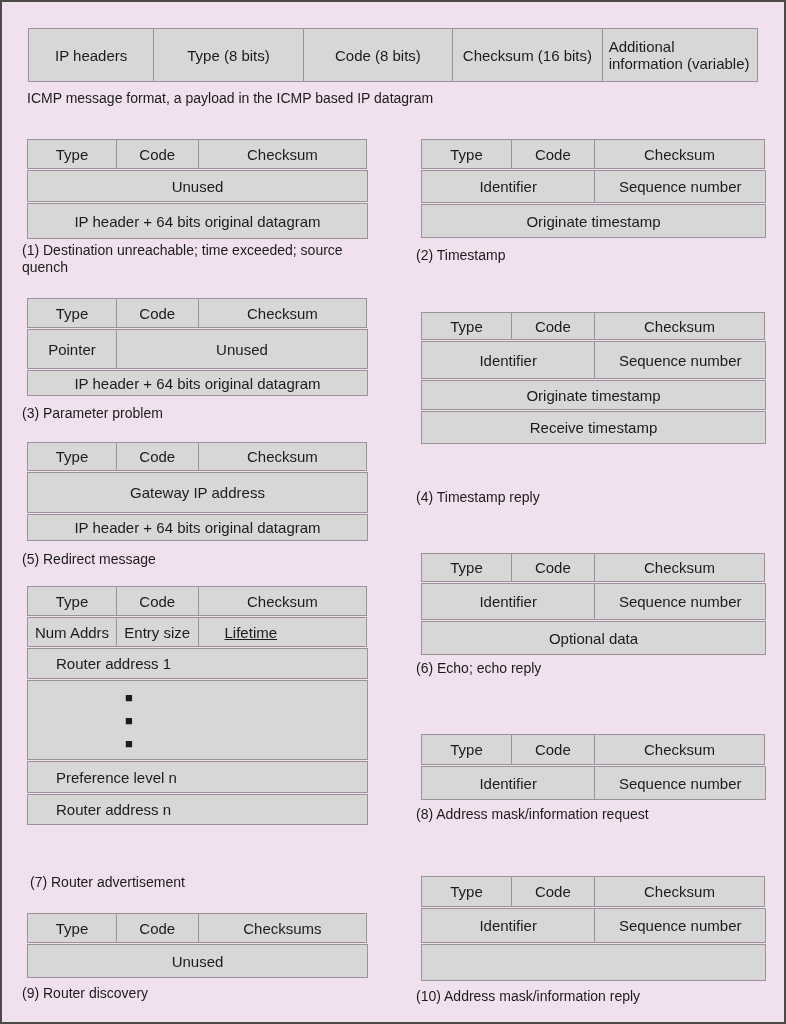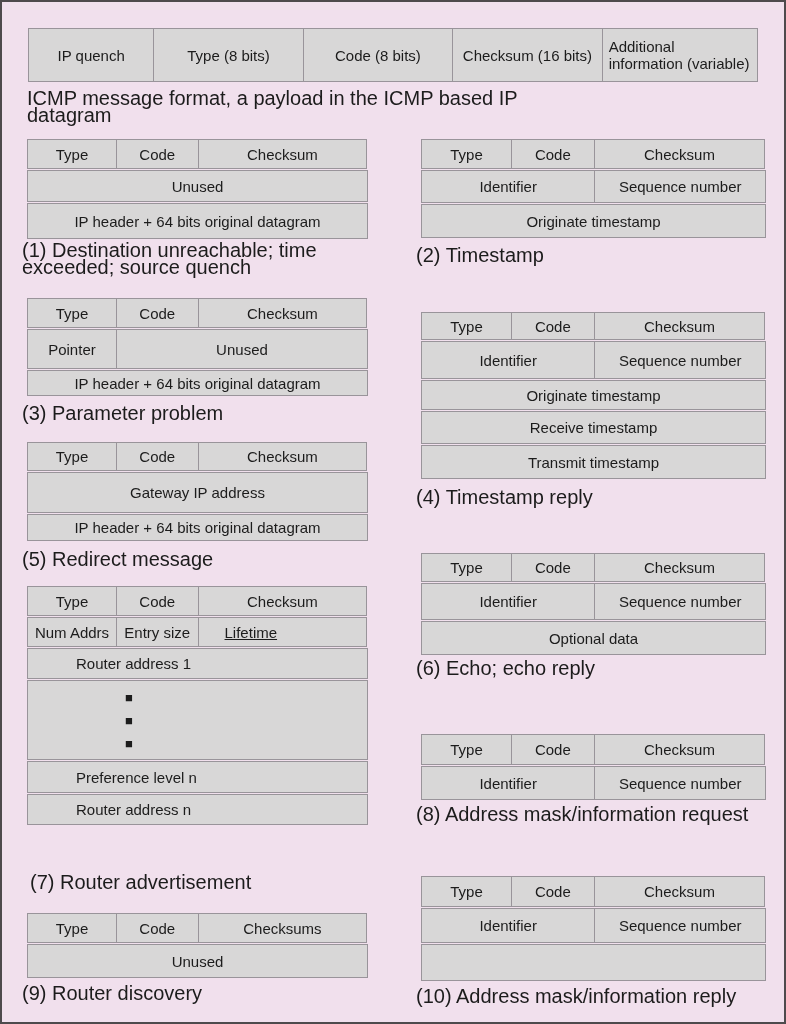--- a/index.html
+++ b/index.html
@@ -23,36 +23,36 @@
     font-size:15px; line-height:17px; text-align:center;
   }
   .cell + .cell { margin-left:-1px; }
   
   .c1 { width:26.4%; } .c2 { width:24.2%; } .c3 { width:49.8%; }
   
   .cid { width:50.6%; } .cseq { width:49.8%;text-align:right; }
   
   .cp { width:26.4%; } .cu { width:74.0%; }
   .cfull { width:100%; }
-  .indent { justify-content:flex-start; text-align:right; padding-left:48px; }
+  .indent { justify-content:flex-start; text-align:right; padding-left:28px; }
   .indent-sm { justify-content:flex-start; text-align:left; padding-left:26px;text-decoration:underline; }
   .top-table .cell { height:100%; padding:0 6px; }
   .tc1 { width:17.2%; } .tc2 { width:20.5%; } .tc3 { width:20.5%; } .tc4 { width:20.5%; }
   .tc5 { width:21.3%; justify-content:flex-start; text-align:left; padding-left:13px; padding-right:10px; }
   .dots-cell { flex-direction:column; justify-content:center; align-items:flex-start; padding-left:97px; }
   .dot { font-size:13px; line-height:23px; font-weight:bold; color:#1c1c1c; }
-  .cap { position:absolute; font-size:20px; line-height:17px; }
+  .cap { position:absolute; font-size:14px; line-height:17px; }
 </style>
 </head>
 <body>
 
 <div class="page">
 
   <div class="top-table" style="left:26px;top:26px;width:734px;height:54px">
-    <div class="cell tc1">IP quench</div>
+    <div class="cell tc1">IP headers</div>
     <div class="cell tc2">Type (8 bits)</div>
     <div class="cell tc3">Code (8 bits)</div>
     <div class="cell tc4">Checksum (16 bits)</div>
     <div class="cell tc5">Additional information (variable)</div>
   </div>
   <div class="cap" style="left:25px;top:88px;width:520px">ICMP message format, a payload in the ICMP based IP datagram</div>
 
   <div class="fmt" style="left:25px;top:137px;width:341px">
     <div class="row" style="height:30px">
       <div class="cell c1">Type</div>
@@ -108,23 +108,20 @@
     </div>
     <div class="row" style="height:38px">
       <div class="cell cid">Identifier</div>
       <div class="cell cseq">Sequence number</div>
     </div>
     <div class="row" style="height:30px">
       <div class="cell cfull">Originate timestamp</div>
     </div>
     <div class="row" style="height:33px">
       <div class="cell cfull">Receive timestamp</div>
-    </div>
-    <div class="row" style="height:34px">
-      <div class="cell cfull">Transmit timestamp</div>
     </div>
   </div>
   <div class="cap" style="left:414px;top:487px;width:340px">(4) Timestamp reply</div>
 
   <div class="fmt" style="left:25px;top:440px;width:341px">
     <div class="row" style="height:29px">
       <div class="cell c1">Type</div>
       <div class="cell c2">Code</div>
       <div class="cell c3">Checksum</div>
     </div>

